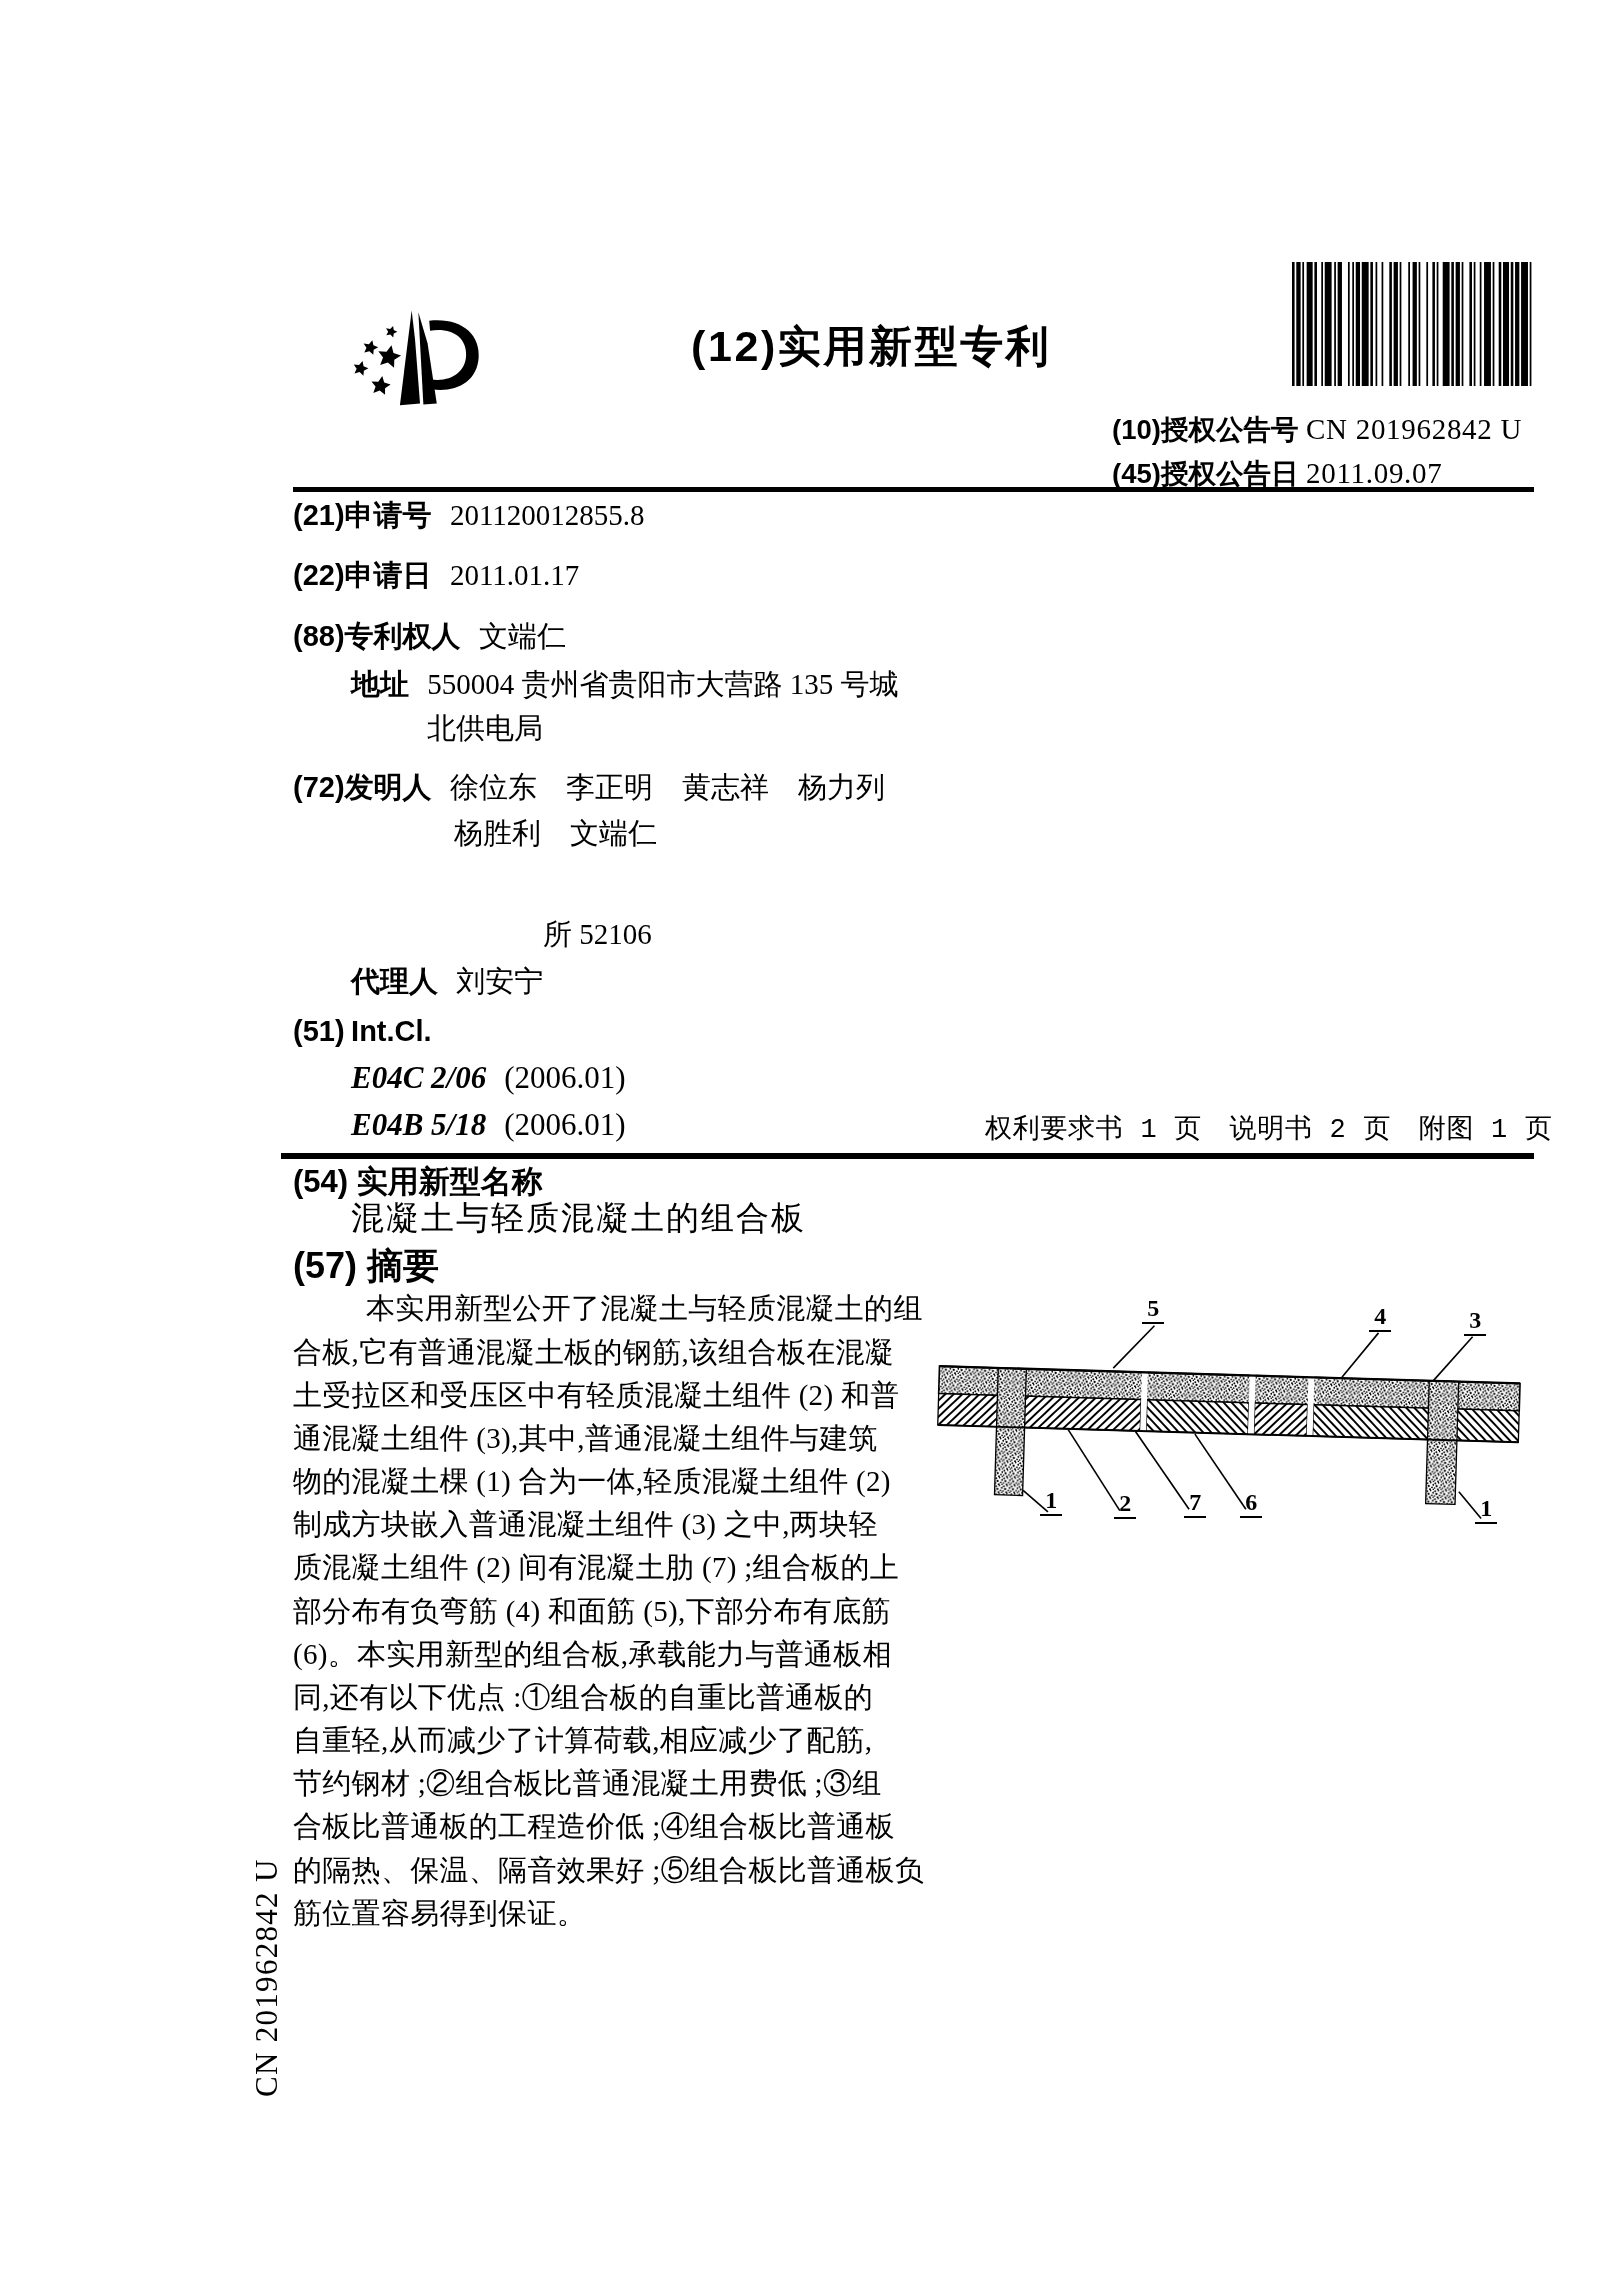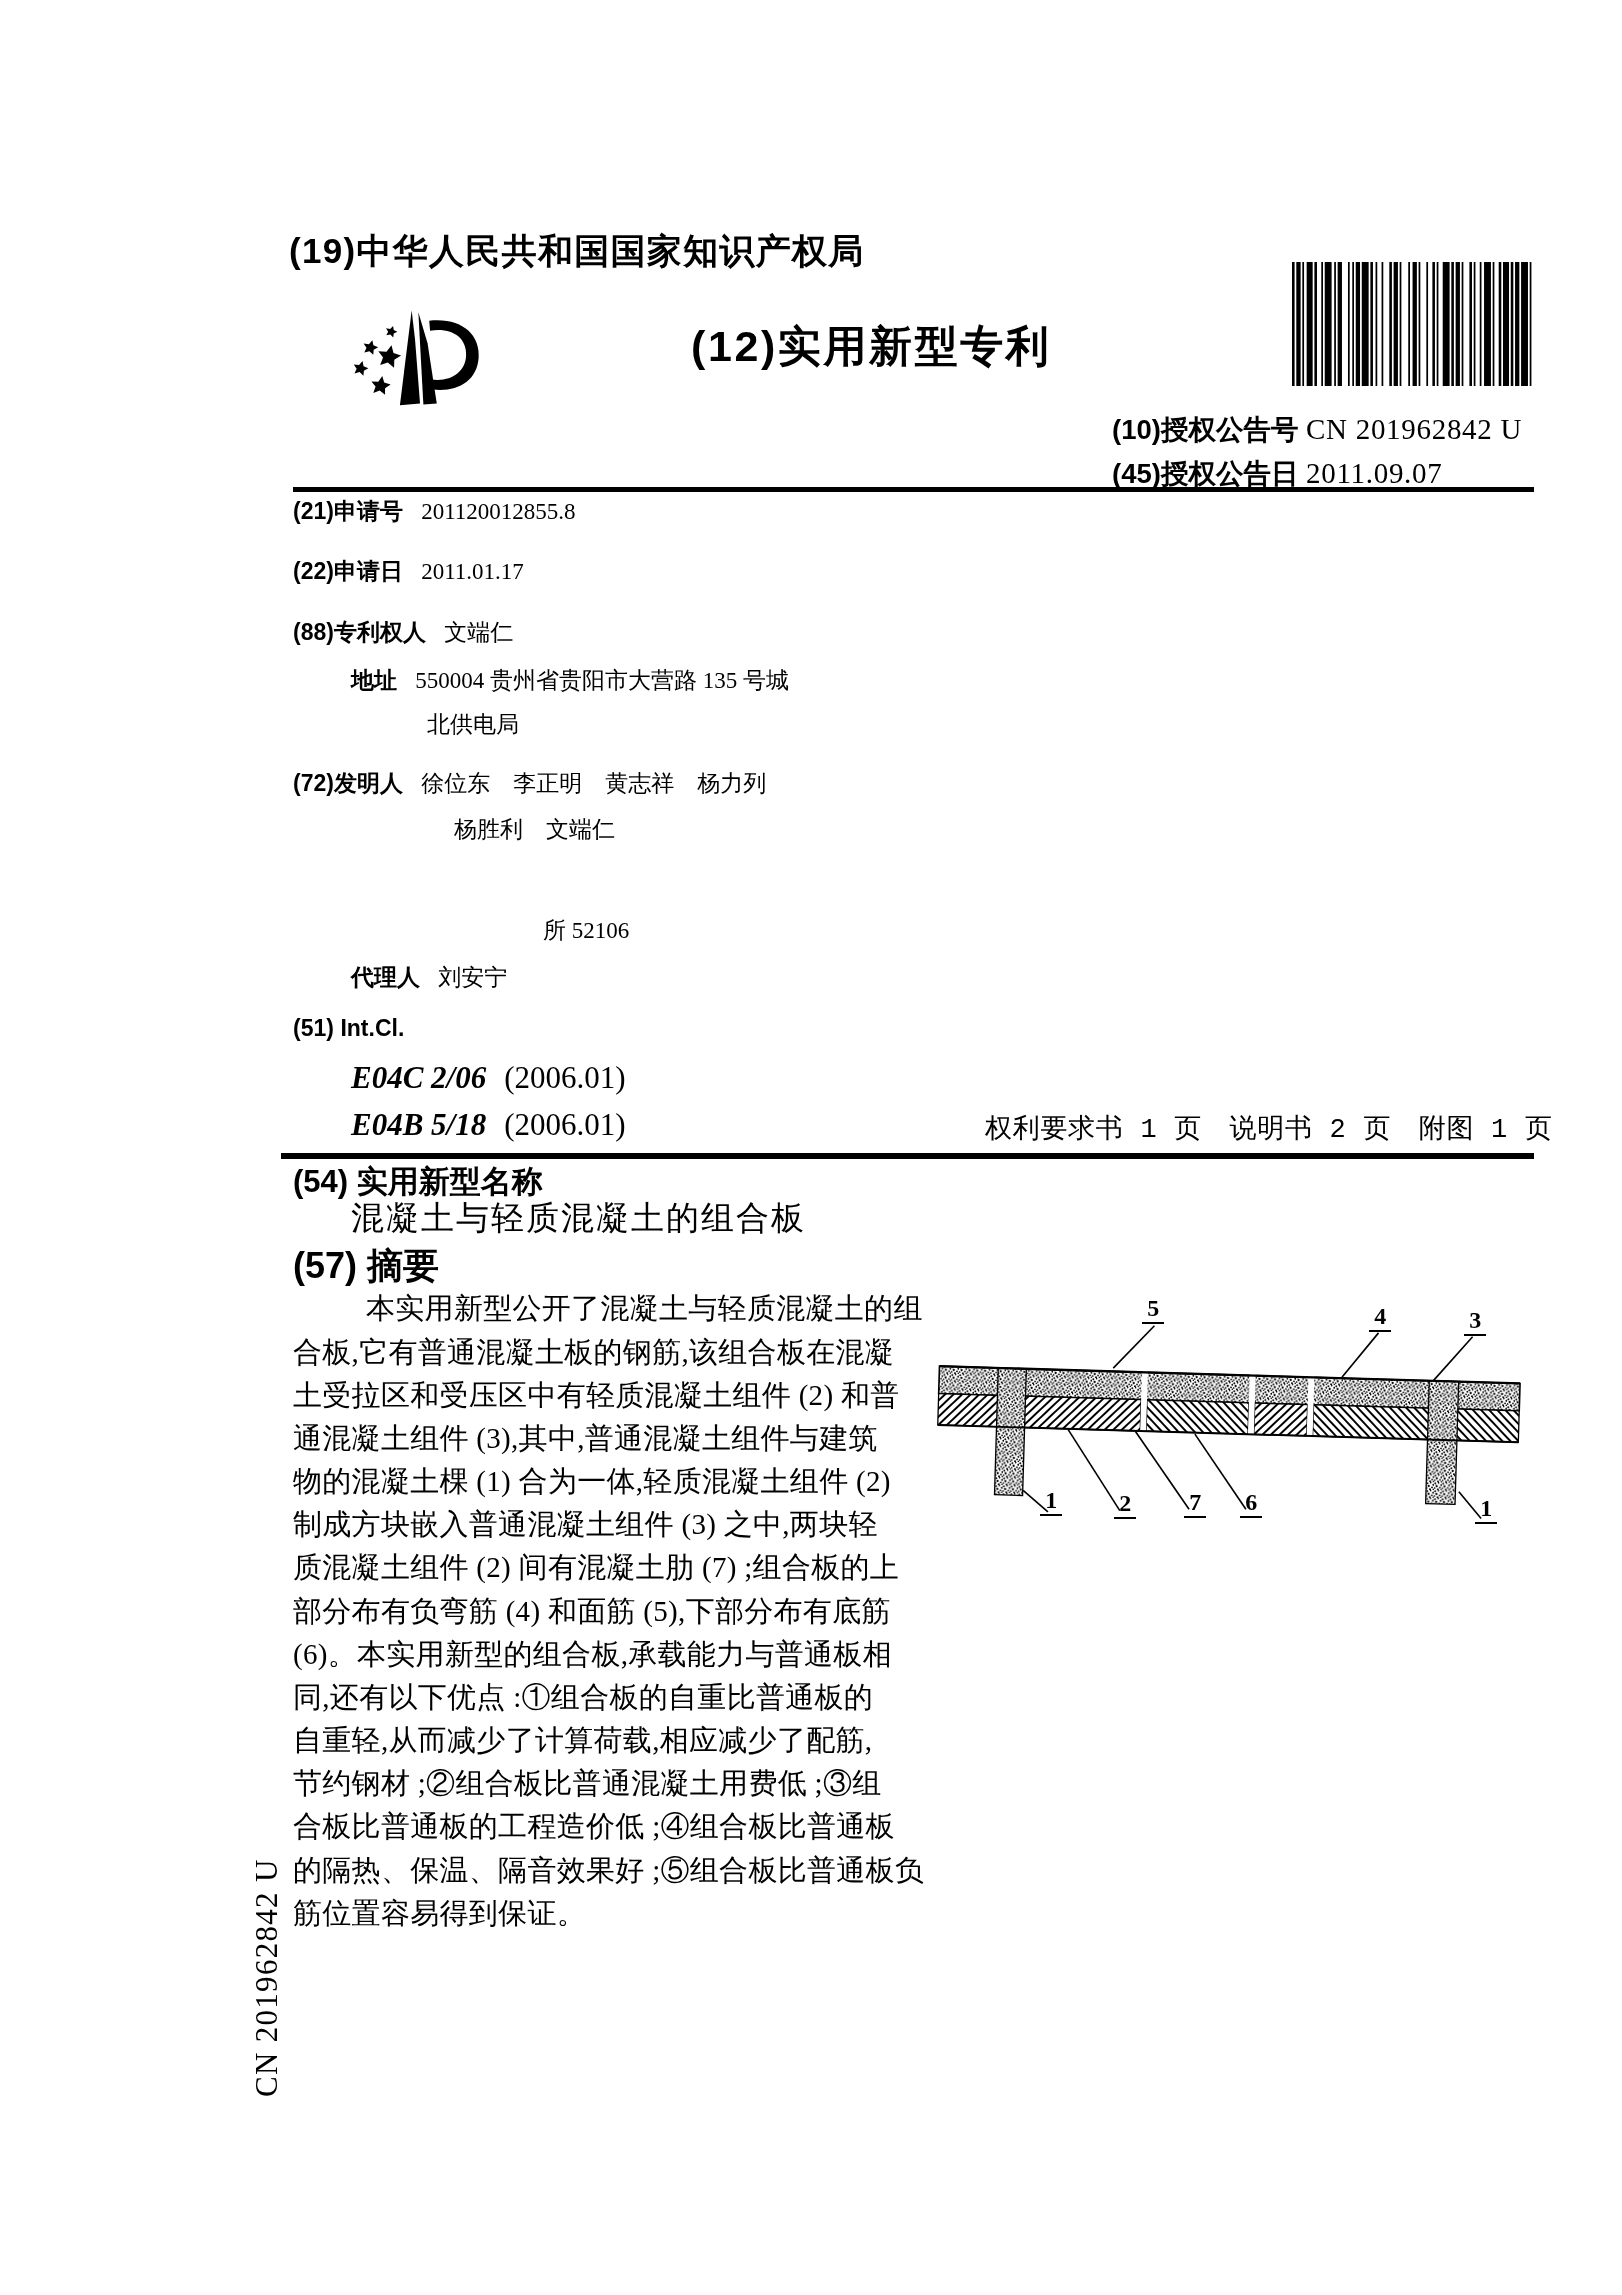--- a/index.html
+++ b/index.html
@@ -13,21 +13,21 @@
   .office-line{left:289px;top:228px;font-size:35px;font-weight:bold;letter-spacing:1.3px;}
   .kind-line{left:691px;top:318px;font-size:43px;font-weight:bold;letter-spacing:2.6px;}
   .pubno-line{left:1112px;top:412px;font-size:27.5px;}
   .pubdate-line{left:1112px;top:456px;font-size:27.5px;}
   .pub-label{font-weight:bold;}
   .pub-value{font-family:"Liberation Serif",serif;font-size:29px;letter-spacing:0.7px;}
   .rule1{left:293px;top:487px;width:1241px;height:5.2px;background:#000;}
   .rule2{left:281px;top:1153px;width:1253px;height:5.9px;background:#000;}
 
   
-  .bibrow{position:absolute;font-size:23px;white-space:nowrap;text-align:right;}
+  .bibrow{position:absolute;font-size:29px;white-space:nowrap;text-align:right;}
   .bibrow .lab{font-weight:bold;margin-right:18.3px;}
   .bibrow .val{font-family:"Liberation Serif",serif;}
   .intcl .lab{margin-right:6.5px;}
   .clsrow{position:absolute;font-size:31px;white-space:nowrap;font-family:"Liberation Serif",serif;}
   .clsrow .code{font-weight:bold;font-style:italic;margin-right:18px;}
   .pages-line{left:985px;top:1110px;font-size:27px;font-family:Liberation Mono, monospace;letter-spacing:0.7px;}
 
   
   .s54{left:293px;top:1161px;font-size:31px;font-weight:bold;}
   .title54{left:351px;top:1196px;font-size:33px;font-family:"Liberation Serif",serif;letter-spacing:2px;}
@@ -43,21 +43,20 @@
   
   .fig-wrap{left:935px;top:1295px;width:612px;height:245px;}
   .fig-num{position:absolute;font-family:"Liberation Serif",serif;font-weight:bold;font-size:24px;
            line-height:26px;padding:0 5.2px 1.3px 5.2px;border-bottom:2.6px solid #000;}
 </style>
 </head>
 <body>
 
 <div class="page">
 
-  <div class="abs office-line nowrap">(19)中华人民共和国国家知识产权局</div>
 
   <svg class="abs" style="left:348px;top:305px;" width="134" height="110" viewBox="0 0 160 130" aria-hidden="true">
     <g fill="#000">
       <path d="M52,24 l2.2,4.4 4.8,0.6 -3.5,3.3 0.9,4.7 -4.4,-2.3 -4.2,2.5 0.7,-4.8 -3.6,-3.1 4.9,-0.8 Z" transform="rotate(18 52 30)"></path>
       <path d="M27,41 l2.8,5.6 6.2,0.8 -4.5,4.2 1.1,6 -5.6,-3 -5.4,3.2 1,-6.1 -4.6,-4 6.3,-1 Z" transform="rotate(15 27 49)"></path>
       <path d="M49,47 l4.3,8.6 9.5,1.2 -6.9,6.5 1.7,9.3 -8.6,-4.6 -8.3,4.9 1.5,-9.4 -7,-6.1 9.6,-1.5 Z" transform="rotate(12 49 61)"></path>
       <path d="M15,66 l2.8,5.6 6.2,0.8 -4.5,4.2 1.1,6 -5.6,-3 -5.4,3.2 1,-6.1 -4.6,-4 6.3,-1 Z" transform="rotate(15 15 75)"></path>
       <path d="M39,84 l3.6,7.2 8,1 -5.8,5.5 1.4,7.8 -7.2,-3.9 -7,4.1 1.3,-7.9 -5.9,-5.2 8.1,-1.2 Z" transform="rotate(10 39 95)"></path>
       <path d="M76,6 L62,119 L86,117 L80,40 Z"></path>
       <path d="M84,8 L90,118 L106,117 L95,45 Z"></path>

